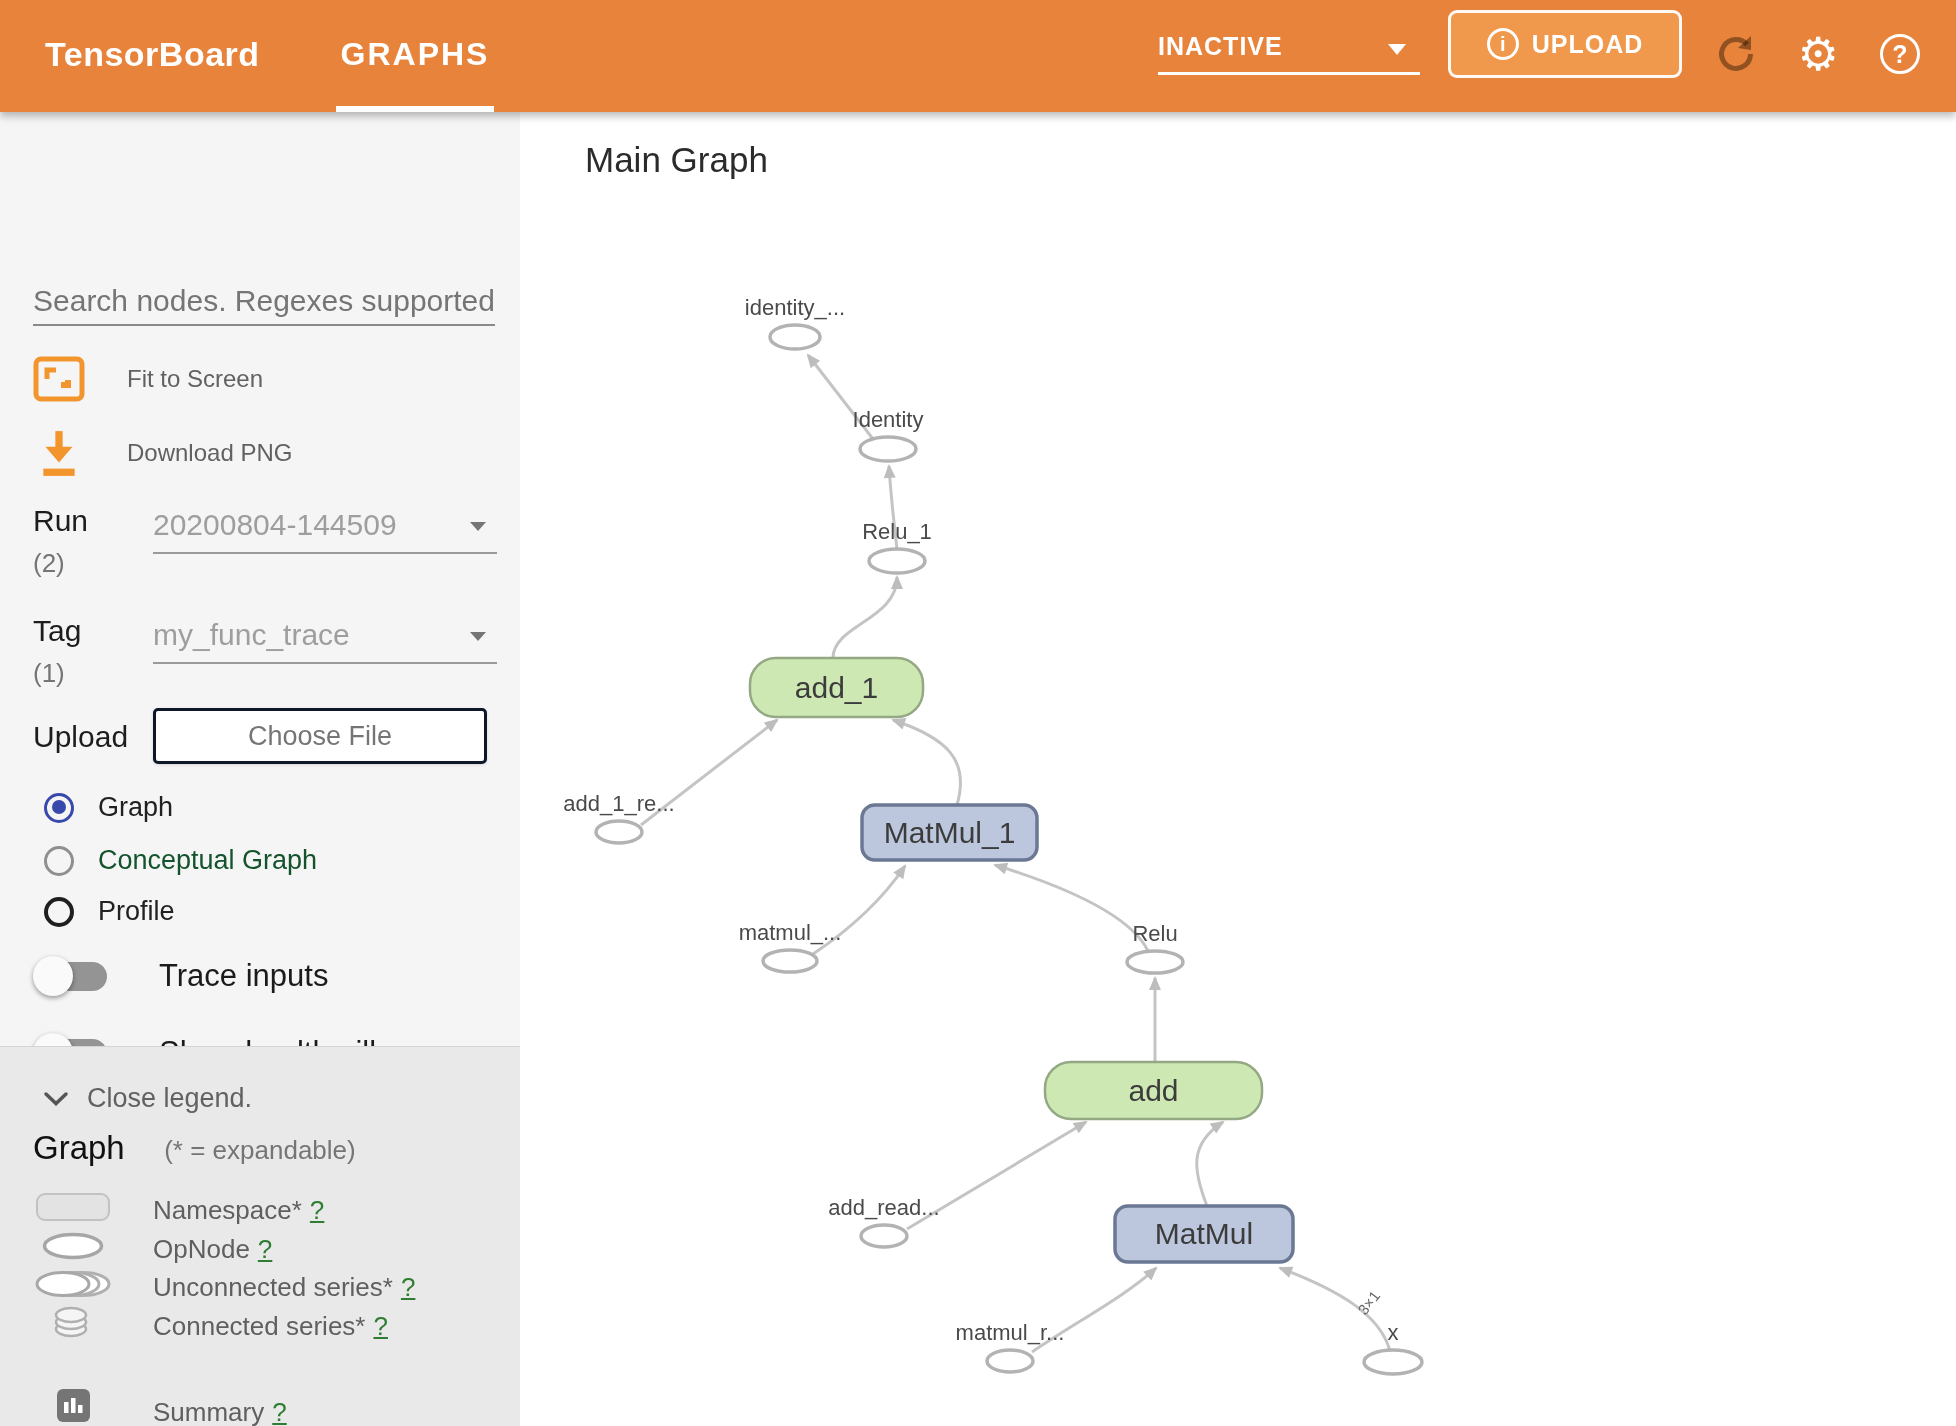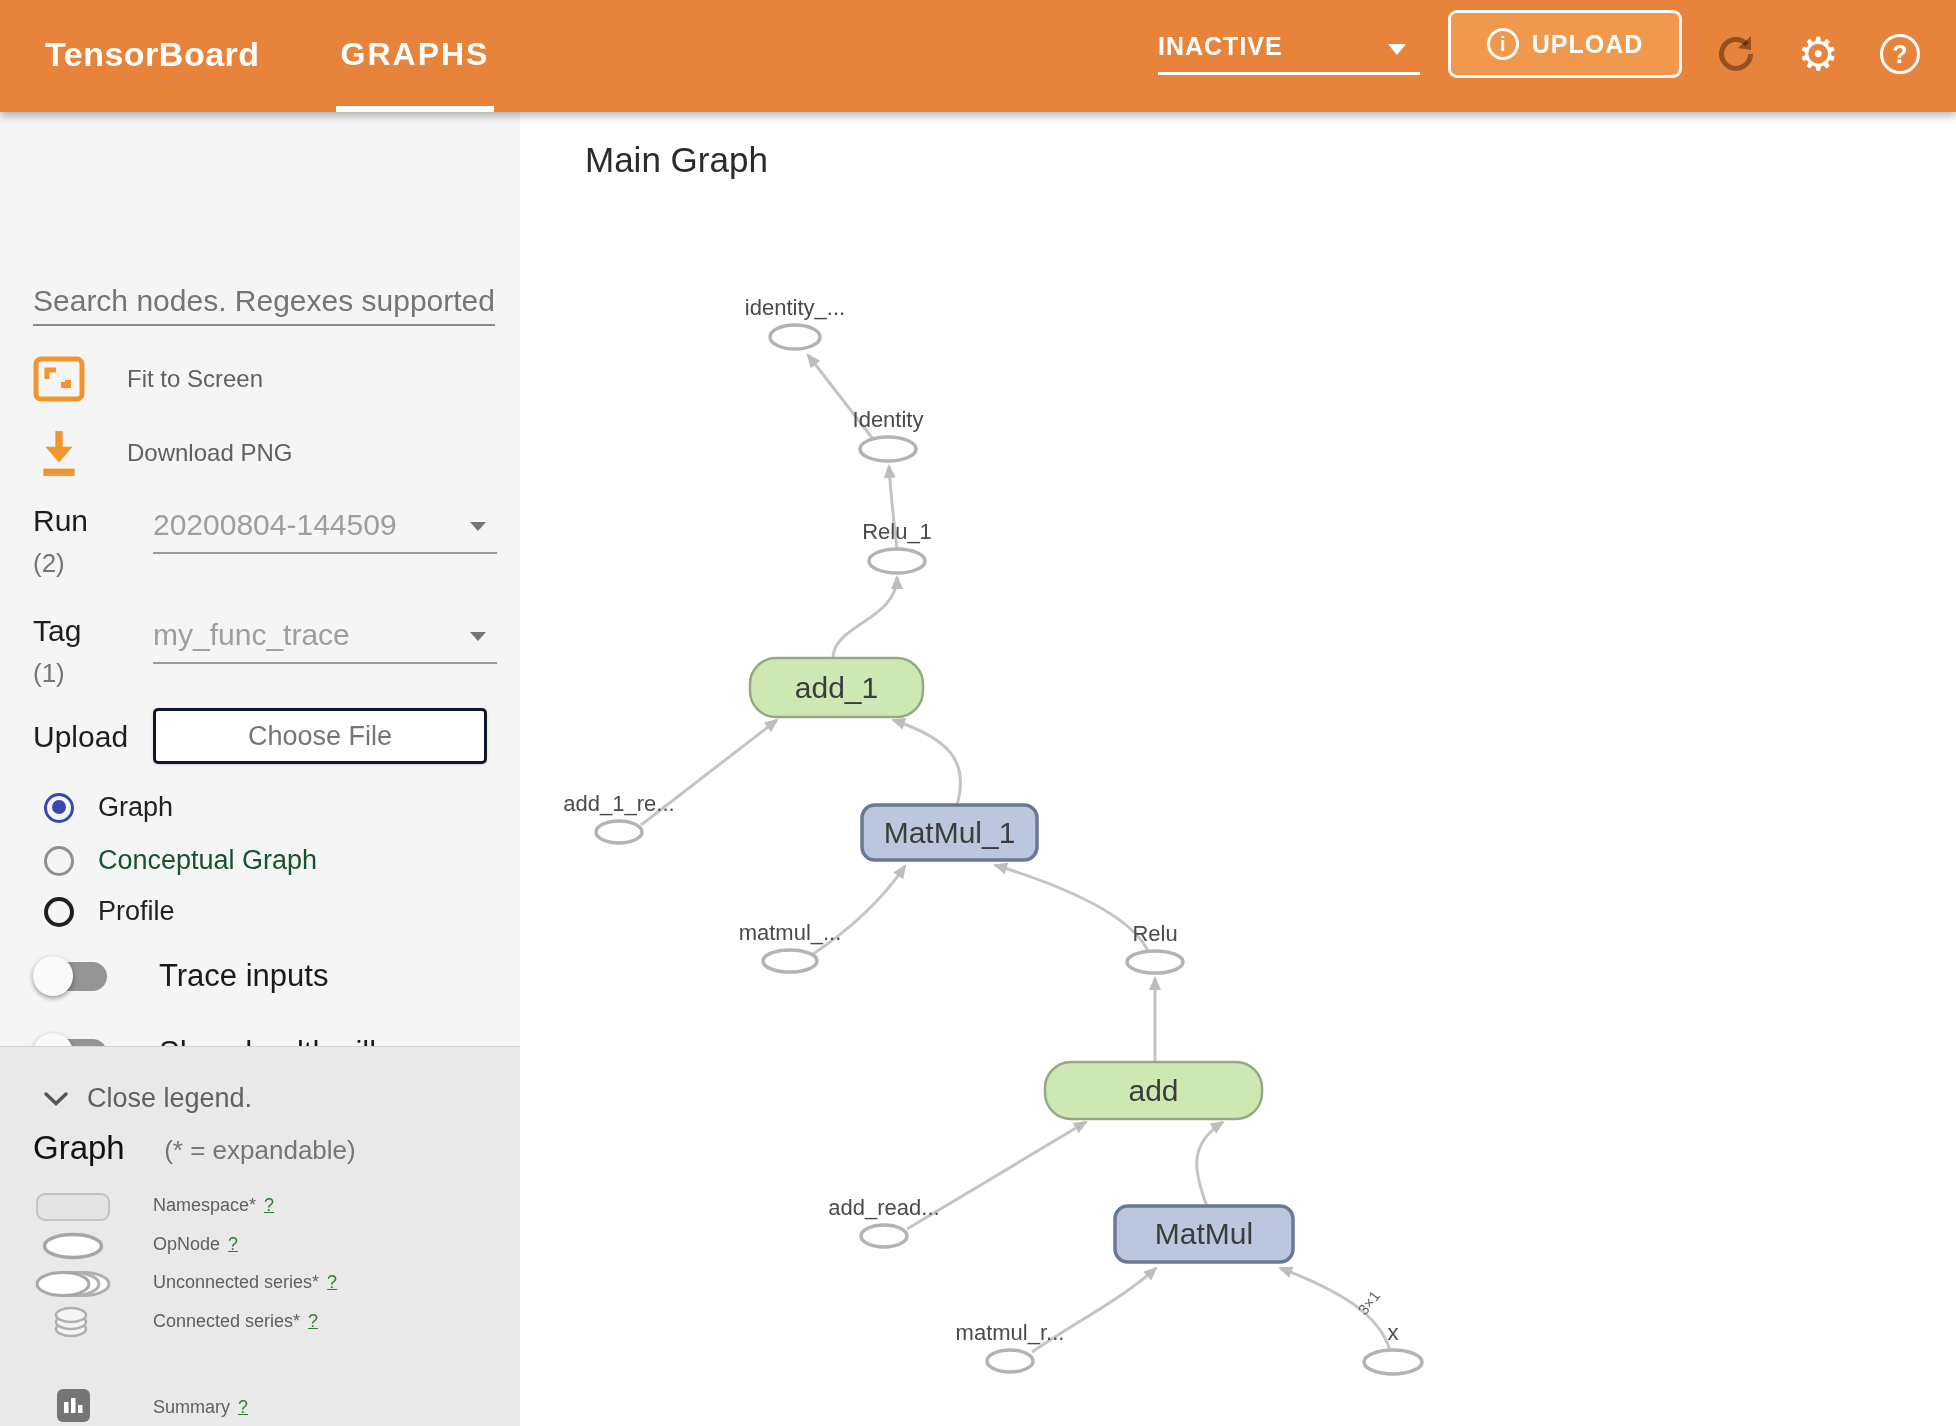--- a/index.html
+++ b/index.html
@@ -92,21 +92,21 @@
   .legend { position:absolute; left:0; top:938px; width:520px; height:380px;
             background:#e9e9e9; border-top:1px solid #d4d4d4; }
   .close-legend { position:absolute; left:43px; top:36px; display:flex; align-items:center;
                   gap:18px; cursor:pointer; }
   .close-legend span { font-size:27px; color:#616161; }
   .legend-head { position:absolute; left:33px; top:82px; }
   .legend-title { font-size:33px; color:#111; display:inline-block; }
   .legend-note { font-size:26px; color:#757575; display:inline-block; margin-left:35px; }
   .legend-row { position:absolute; left:0; width:520px; height:36px; }
   .legend-icon-cell { position:absolute; left:33px; width:80px; display:flex; justify-content:center; }
-  .legend-label { position:absolute; left:153px; font-size:18px; color:#5f5f5f; white-space:nowrap; }
+  .legend-label { position:absolute; left:153px; font-size:26px; color:#5f5f5f; white-space:nowrap; }
   .help-link { color:#2e7d32; text-decoration:underline; cursor:pointer; margin-left:8px; }
   .ns-chip { width:74px; height:28px; background:#e3e3e3; border:2px solid #c2c2c2; border-radius:9px; }
   .summary-chip { width:33px; height:33px; background:#757575; border-radius:6px;
                   display:flex; align-items:center; justify-content:center; }
 
   
   .main { position:absolute; left:520px; top:108px; width:1436px; height:1318px; background:#fff; }
   .main-title { position:absolute; left:65px; top:32px; font-size:35px; color:#2b2b2b; }
   #graph-svg { position:absolute; left:0; top:0; }
   .edge { fill:none; stroke:#c4c4c4; stroke-width:3; }

